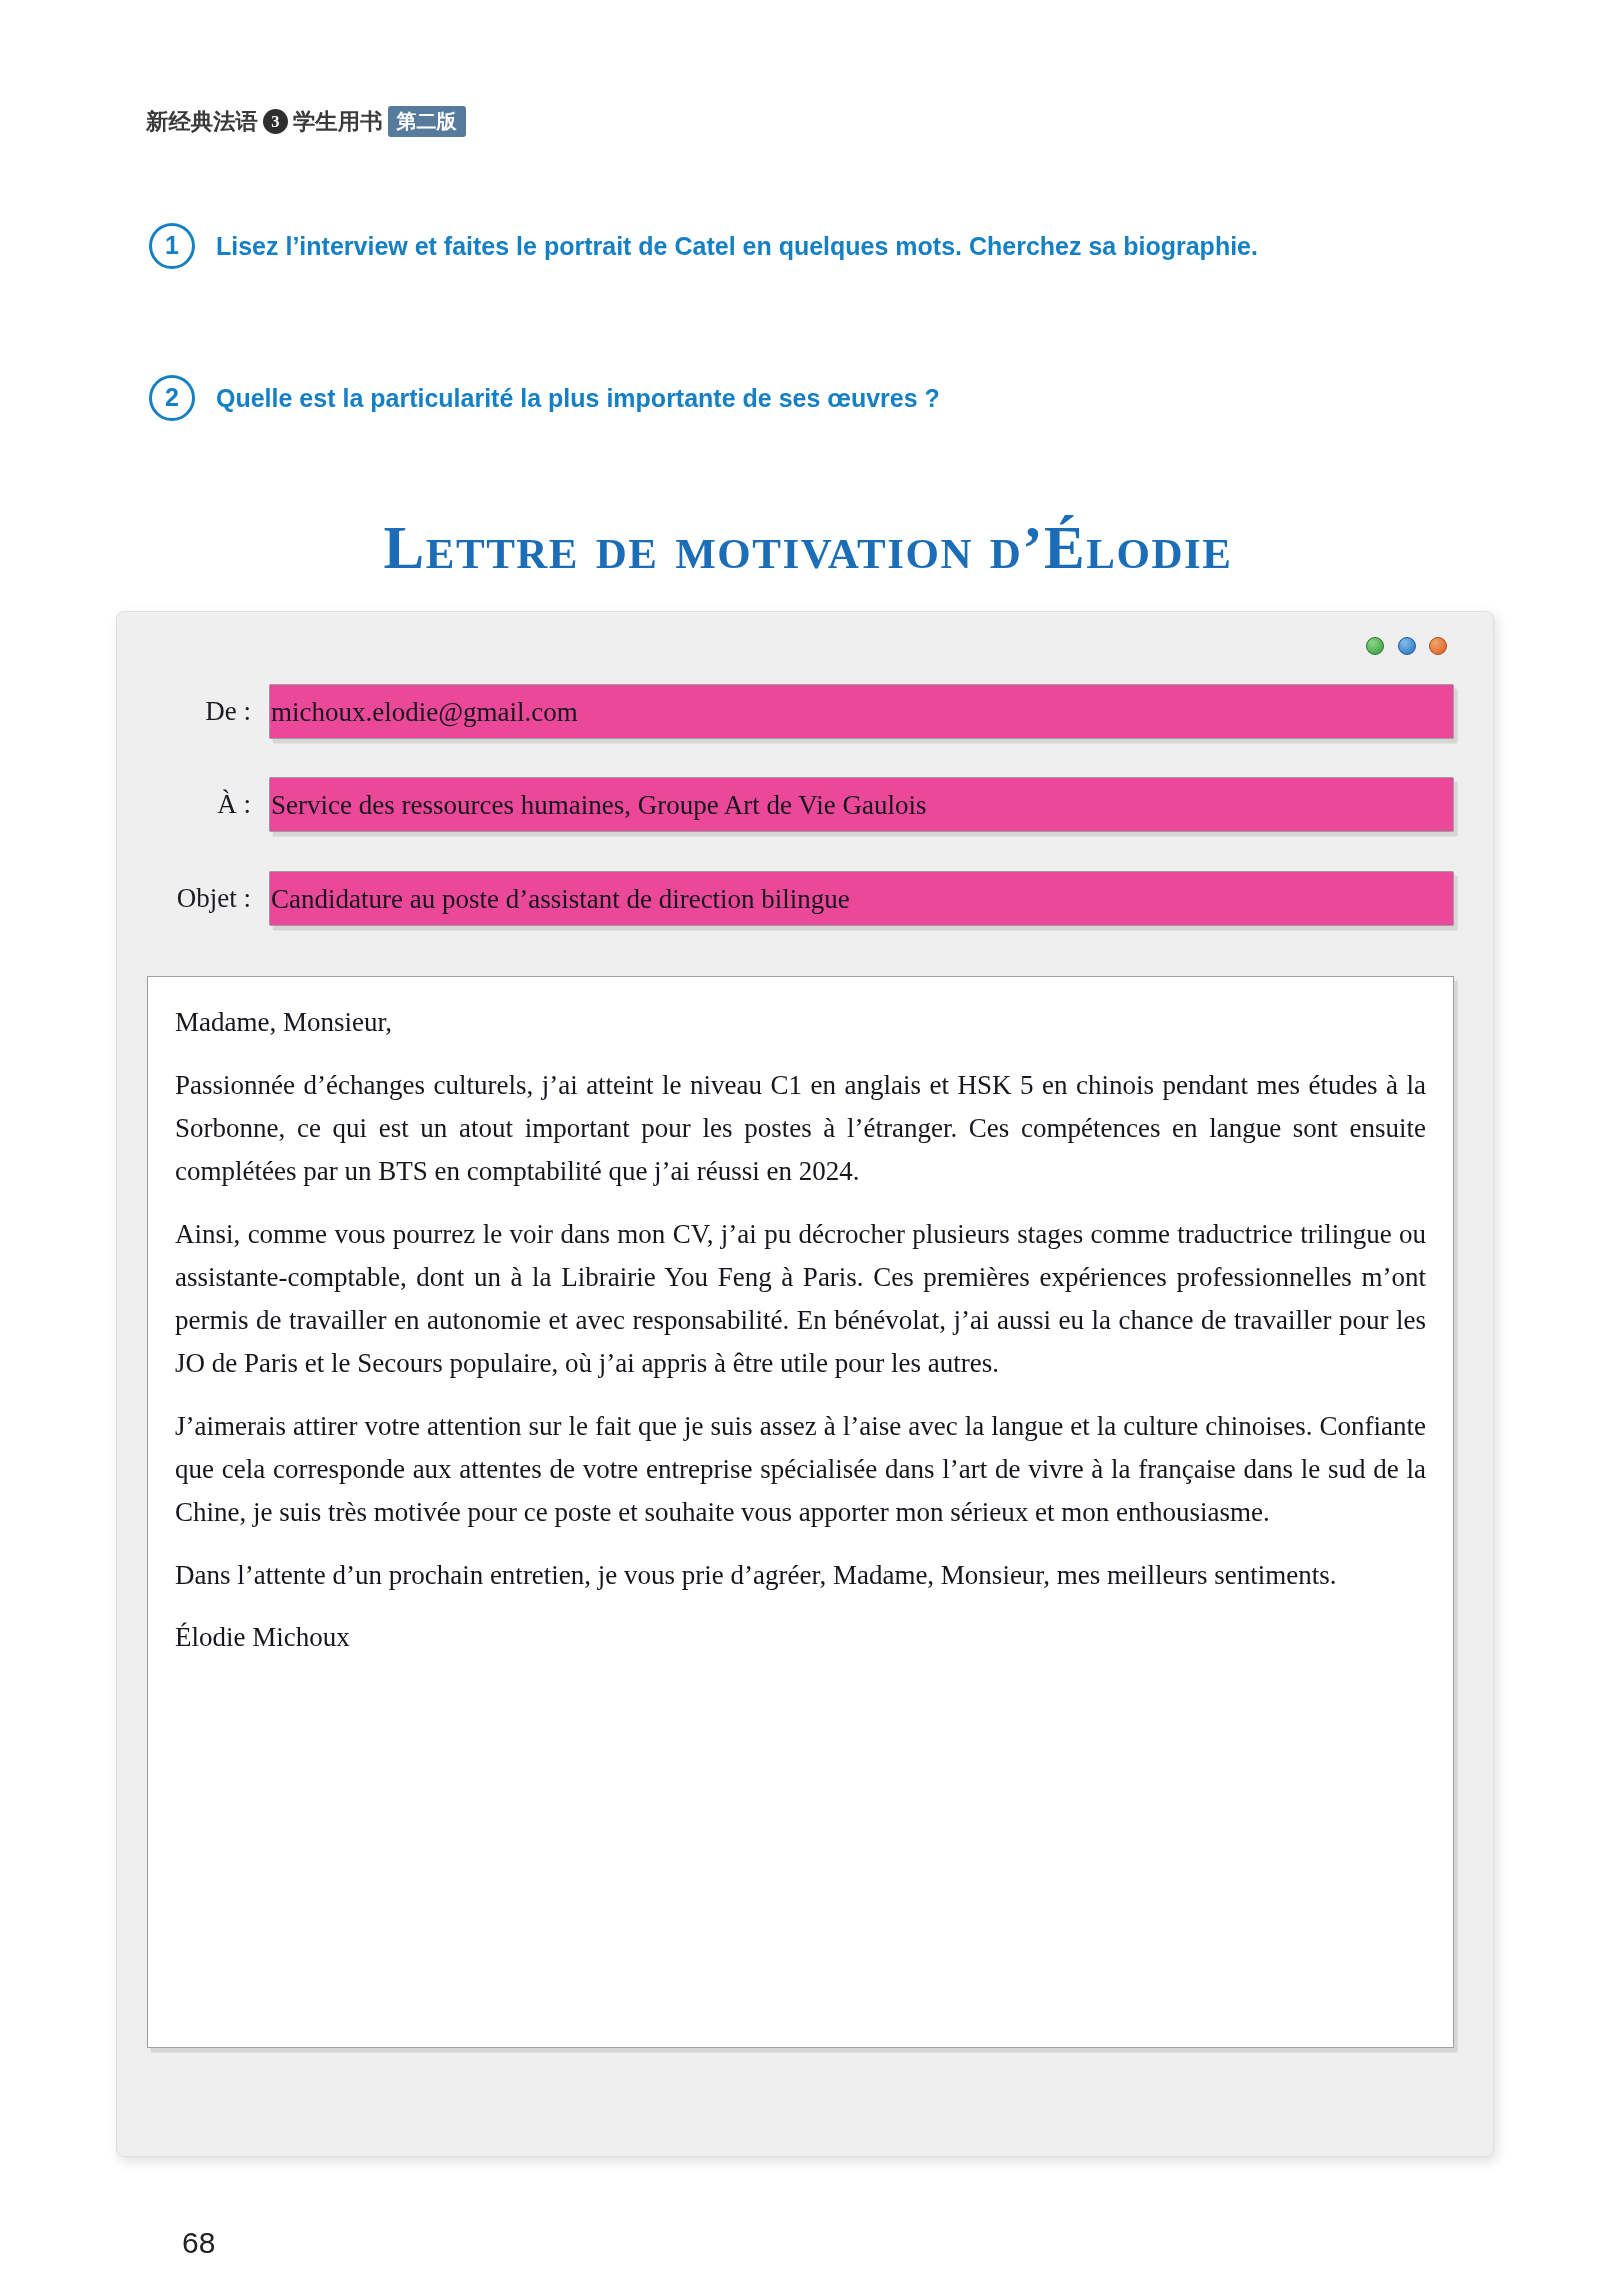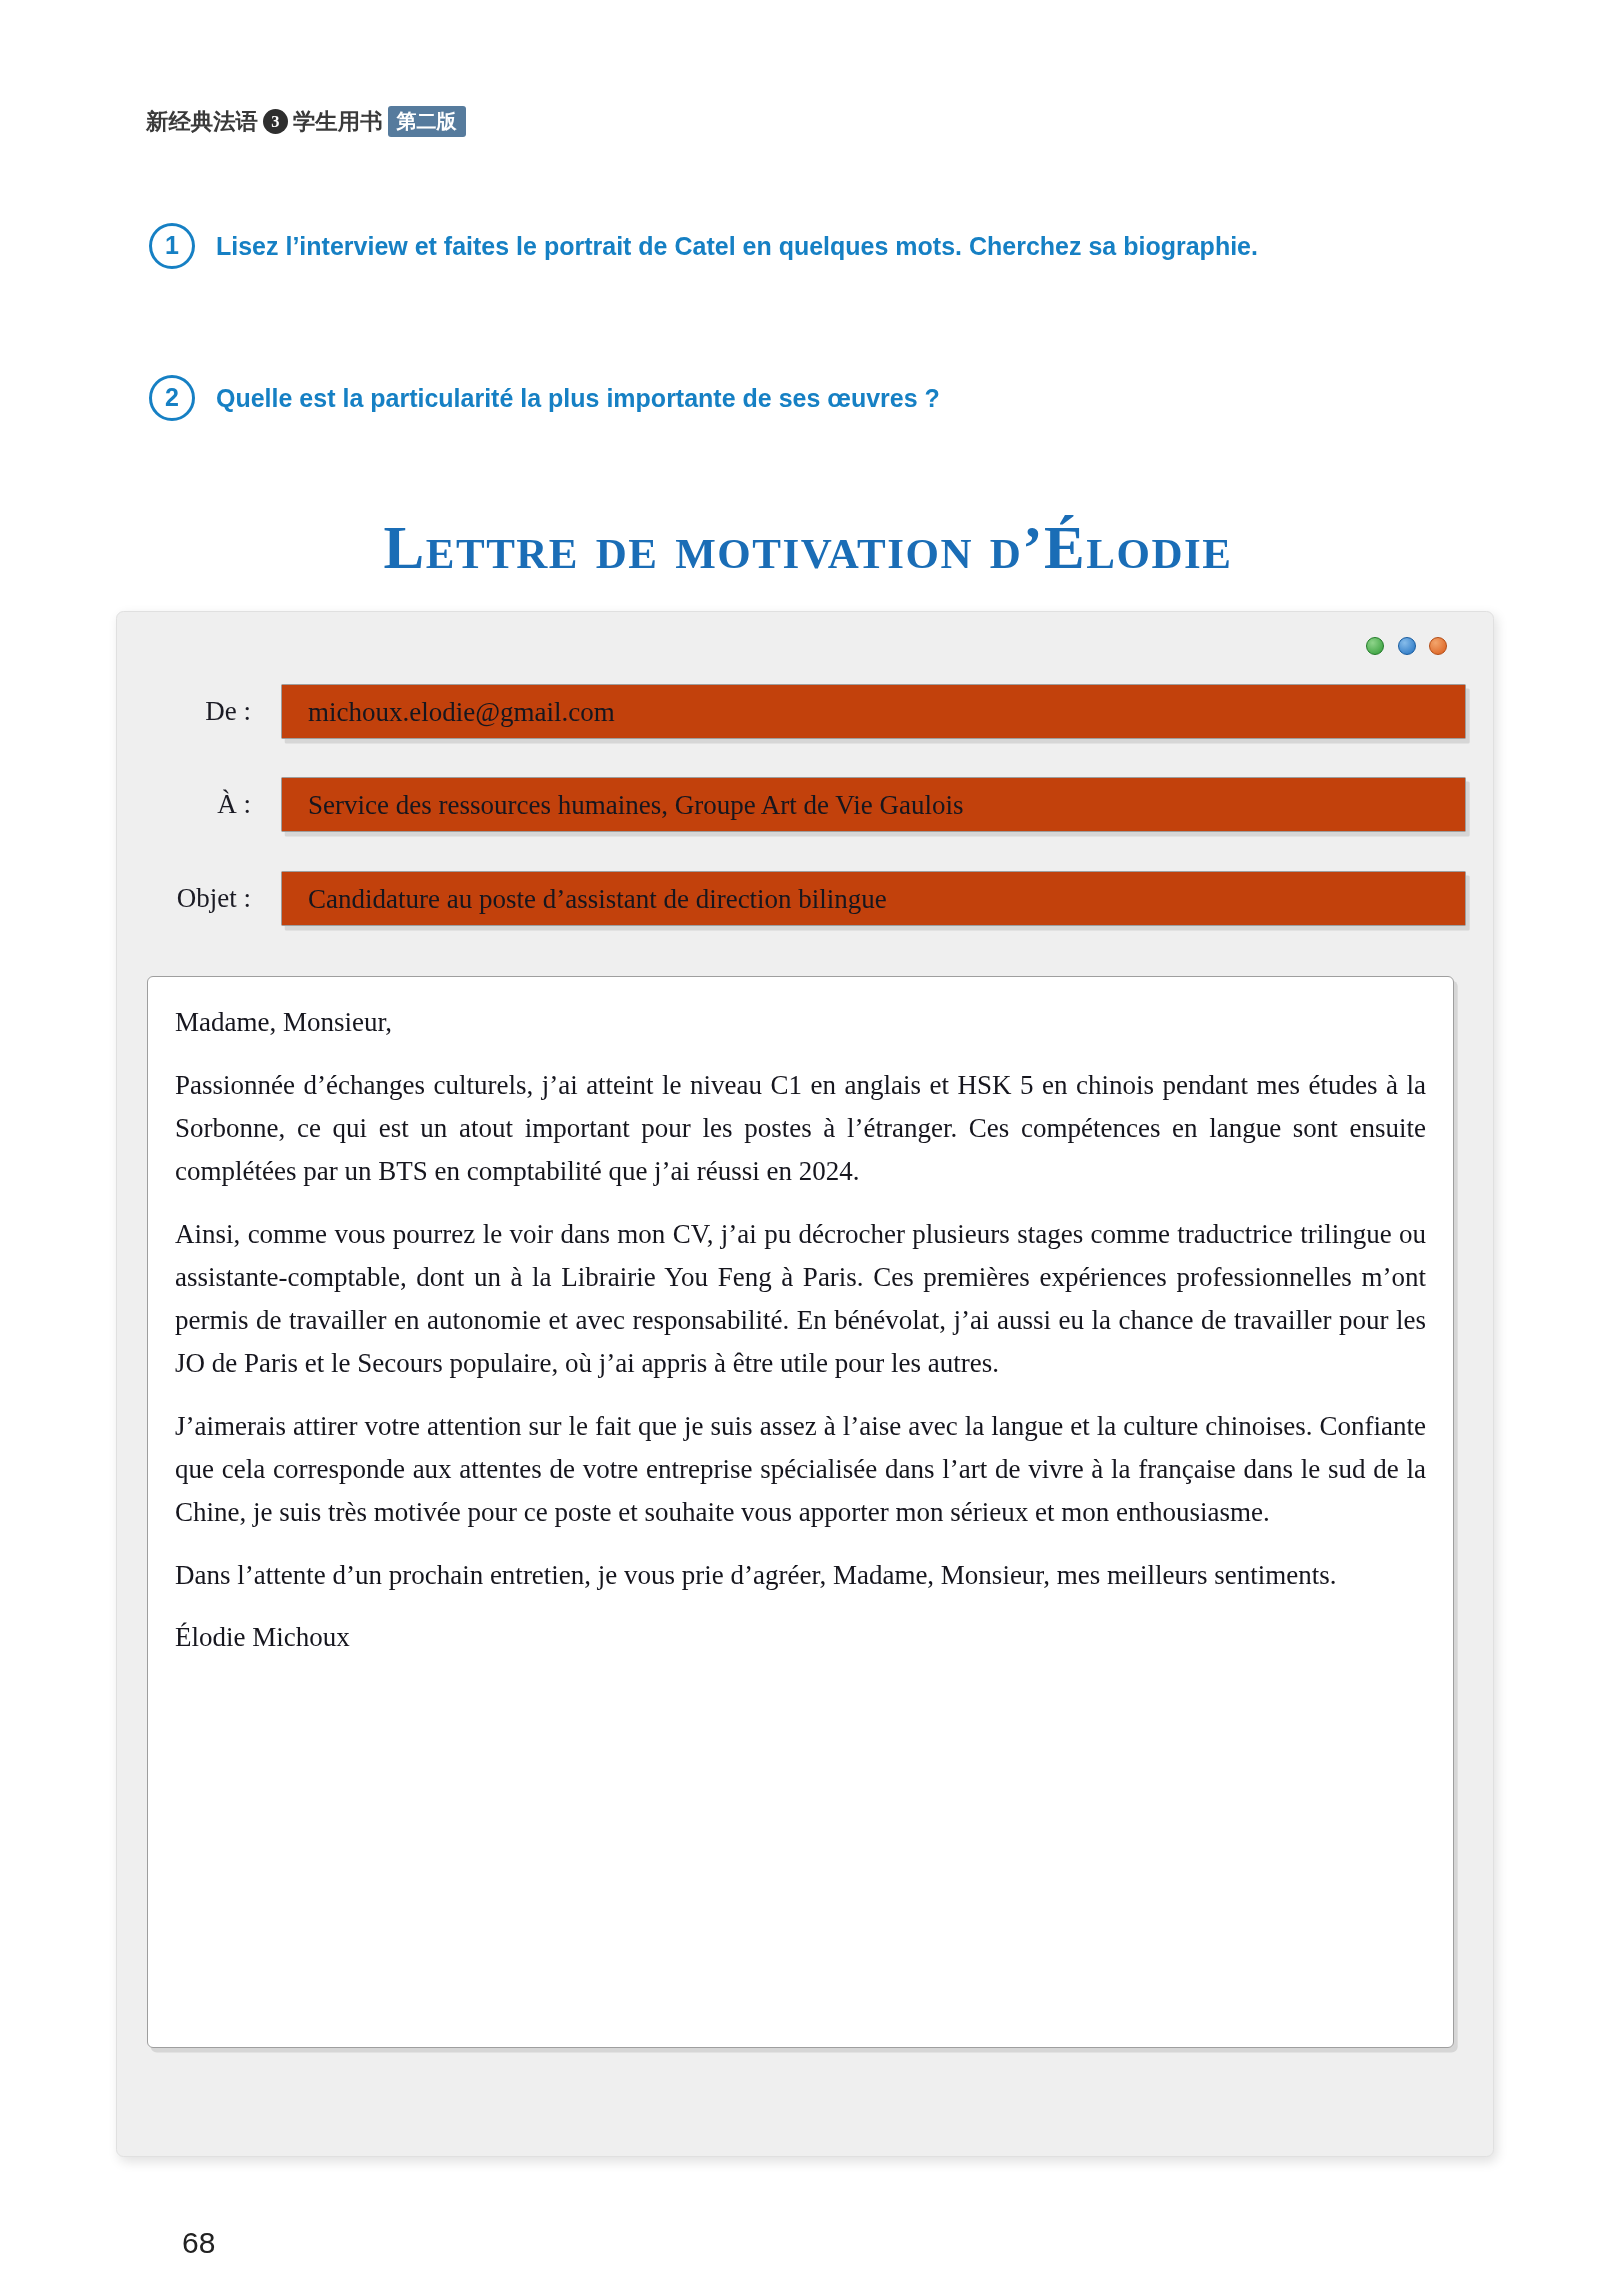--- a/index.html
+++ b/index.html
@@ -92,37 +92,37 @@
   .field-row { position:absolute; left:0; width:100%; height:55px; }
   #row-de    { top:72px; }
   #row-a     { top:165px; }
   #row-objet { top:259px; }
   .field-label {
     position:absolute; left:18px; width:116px; height:55px;
     line-height:55px; text-align:right;
     font-size:27px; color:#1b1b24;
   }
   .field-box {
-    position:absolute; left:164px; width:1185px; height:55px;
-    background:#c2410c;
+    position:absolute; left:152px; width:1185px; height:55px;
+    background:#ec4899;
     border:0.7px solid #9e9e9e;
     border-radius:1.5px;
     box-shadow:3.7px 4.5px 0 rgba(0,0,0,0.10);
     line-height:54px;
-    padding-left:26px;
+    padding-left:1px;
     font-size:27px; color:#16161e;
     white-space:nowrap; overflow:hidden;
   }
 
   .email-body {
     position:absolute; left:30px; top:364px;
     width:1307px; height:1072px;
     background:#ffffff;
     border:0.7px solid #9e9e9e;
-    border-radius:6px;
+    border-radius:0;
     box-shadow:3.7px 4.5px 0 rgba(0,0,0,0.10);
     padding:24px 27px 21px 27px;
     font-size:27px; line-height:1.6; color:#16161e;
   }
   .email-body p { margin-bottom:19.4px; text-align:justify; }
   .email-body p.no-justify { text-align:left; }
   .italic { font-style:italic; }
 
   
   .page-number {

